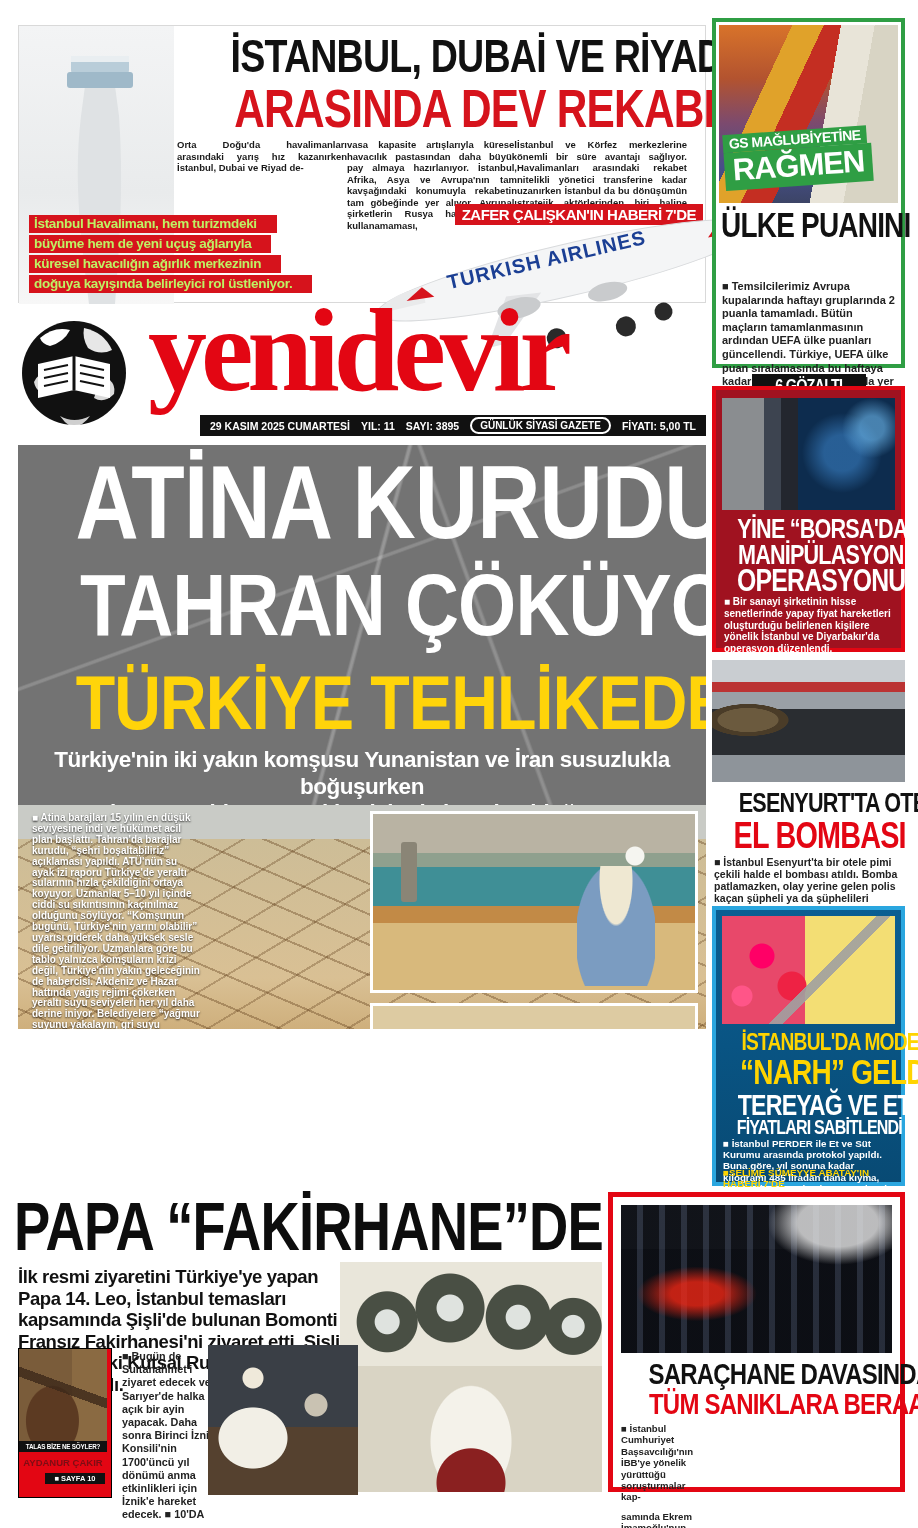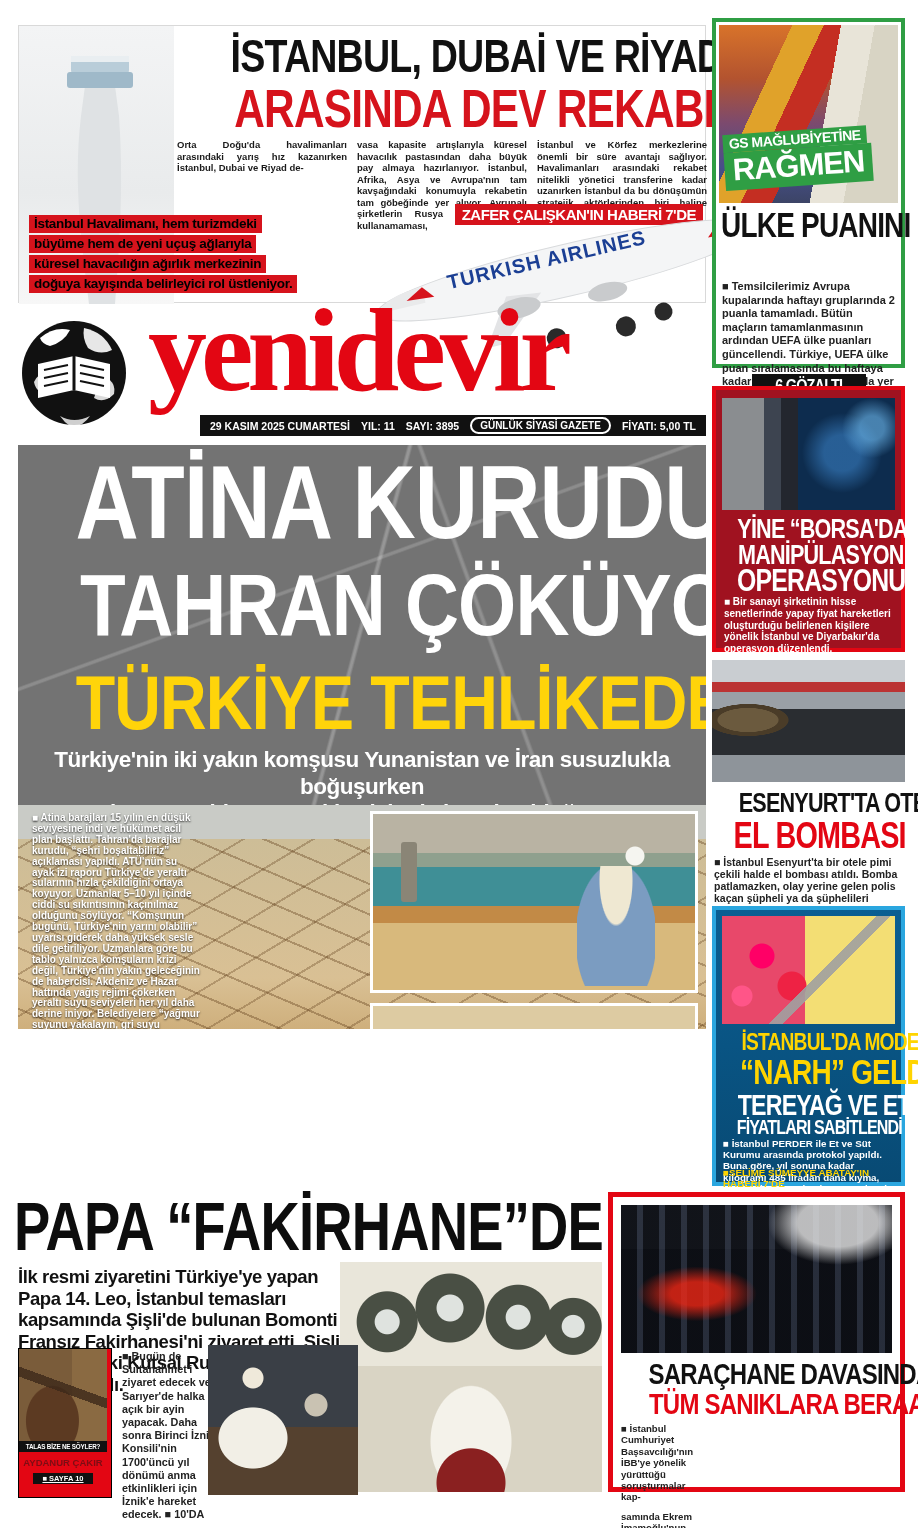--- a/index.html
+++ b/index.html
@@ -8,25 +8,25 @@
 
   .abs { position:absolute; }
   .cond { display:inline-block; transform:scaleX(0.8); transform-origin:center; white-space:nowrap; font-weight:bold; letter-spacing:-1px; }
   .condL { display:inline-block; transform:scaleX(0.8); transform-origin:left center; white-space:nowrap; font-weight:bold; letter-spacing:-1px; }
 
   
   .airport-block { left:18px; top:25px; width:688px; height:278px; border:1px solid #d9d9d9; background:#fff; }
   .tower-zone { position:absolute; left:0; top:0; width:155px; height:278px; background:linear-gradient(180deg,#f3f4f5 0%,#e9ebec 60%,#f7f7f7 100%); overflow:hidden; }
   .airport-h1 { position:absolute; left:150px; top:2px; width:538px; text-align:center; font-size:47px; color:#111; }
   .airport-h2 { position:absolute; left:150px; top:52px; width:538px; text-align:center; font-size:53px; color:#d6131c; }
-  .airport-cols { position:absolute; left:158px; top:113px; width:530px; display:flex; gap:10px; }
+  .airport-cols { position:absolute; left:158px; top:113px; width:530px; display:flex; }
   .airport-col { width:170px; font-size:9.5px; line-height:11.5px; font-weight:bold; color:#1a1a1a; text-align:justify; }
   .zafer-tag { position:absolute; right:2px; top:178px; background:#d6131c; color:#fff; font-weight:bold; font-size:15px; padding:2px 7px; letter-spacing:-0.5px; }
   .caption-lines { position:absolute; left:10px; top:188px; width:230px; }
-  .caption-lines .cl { display:inline-block; background:#d6131c; color:#000000; font-weight:bold; font-size:13.5px; padding:1px 5px 2px 5px; margin-bottom:1px; letter-spacing:-0.3px; white-space:nowrap; }
+  .caption-lines .cl { display:inline-block; background:#d6131c; color:#bef264; font-weight:bold; font-size:13.5px; padding:1px 20px 2px 5px; margin-bottom:1px; letter-spacing:-0.3px; white-space:nowrap; }
   .plane-wrap { position:absolute; left:330px; top:120px; width:470px; height:220px; pointer-events:none; }
 
   
   .globe-logo { left:20px; top:312px; width:108px; height:122px; }
   .brand { left:148px; top:292px; width:560px; font-family:"Liberation Serif", serif; font-weight:bold; font-size:118px; color:#e30613; letter-spacing:-6px; line-height:118px; }
   .info-bar { left:200px; top:415px; width:506px; height:21px; background:#111; color:#fff; display:flex; align-items:center; justify-content:space-between; padding:0 10px; font-size:10.5px; font-weight:bold; }
   .info-pill { border:2px solid #fff; border-radius:10px; padding:0 8px; line-height:13px; font-size:10px; }
 
   
   .sports-box { left:712px; top:18px; width:193px; height:350px; border:4px solid #2f9e44; background:#fff; }
@@ -125,21 +125,21 @@
        radial-gradient(circle at 89% 28%, #dfe3df 0 11px, #494f44 12px 28px, transparent 29px),
        linear-gradient(180deg,#e9e6da 0 45%, #d9d4c4 45% 100%); }
   .column-card { left:18px; top:1348px; width:94px; height:150px; border:1px solid #000000; background:#e30613; }
   .card-photo { position:absolute; left:0; top:0; width:88px; height:92px;
      background:
        linear-gradient(200deg, transparent 40%, rgba(60,40,25,.8) 40% 48%, transparent 48%),
        radial-gradient(ellipse at 38% 78%, #5c3a22 0 26px, transparent 27px),
        linear-gradient(90deg,#7a5c3a 0 60%, #8a6a42 60% 100%); }
   .card-label { position:absolute; left:0; top:92px; width:88px; background:#111; color:#fff; font-size:6.3px; font-weight:bold; text-align:center; padding:2px 0; letter-spacing:-0.2px; }
   .card-author { position:absolute; left:0; top:108px; width:88px; color:#7d0d14; font-size:9.5px; font-weight:bold; text-align:center; }
-  .card-page { position:absolute; left:14px; top:124px; width:60px; background:#111; color:#fff; font-size:7.5px; font-weight:bold; text-align:center; padding:1px 0;text-decoration:underline; }
+  .card-page { position:absolute; left:26px; top:124px; width:60px; background:#111; color:#fff; font-size:7.5px; font-weight:bold; text-align:center; padding:1px 0; }
   .pope-col { left:122px; top:1350px; width:94px; font-size:10.8px; line-height:13.2px; font-weight:bold; color:#222; }
   .pope-photo2 { left:208px; top:1345px; width:150px; height:150px;
      background:
        radial-gradient(circle at 30% 22%, #efe9da 0 10px, transparent 11px),
        radial-gradient(ellipse at 30% 62%, #f2efe6 0 34px, transparent 35px),
        radial-gradient(circle at 72% 40%, #c9c2b2 0 11px, transparent 12px),
        linear-gradient(180deg,#3a3f46 0 55%, #55412f 55% 100%); }
 
   .sarachane-box { left:608px; top:1192px; width:297px; height:300px; border:5px solid #e30613; background:#fff; }
   .sarachane-photo { position:absolute; left:8px; top:8px; width:271px; height:148px;

